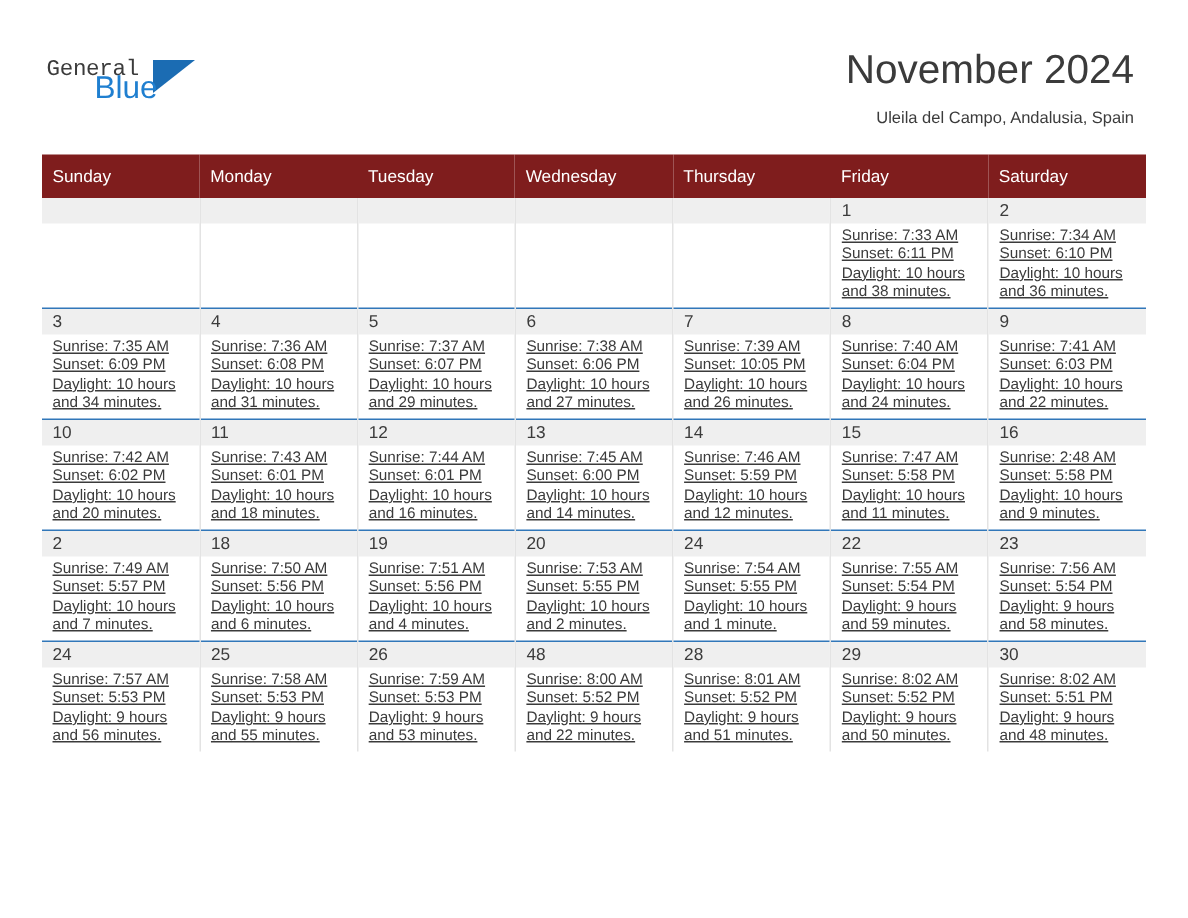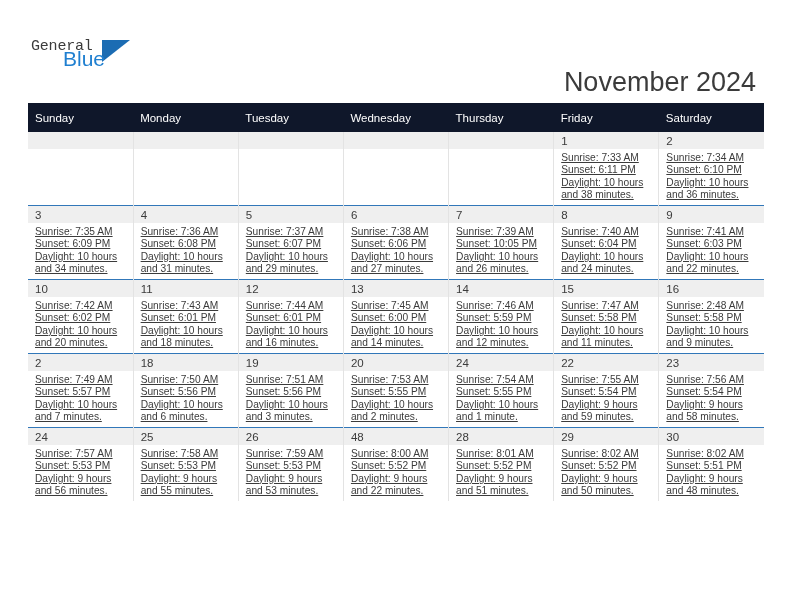--- a/index.html
+++ b/index.html
@@ -62,21 +62,20 @@
     font-size: 21px;
     color: #1f7fd0;
     line-height: 25px;
   }
 
   .title-block {
     position: absolute;
     right: 36px;
     top: 30px;
     text-align: right;
-    margin-top: 36px;
   }
   .month-title {
     font-size: 27px;
     color: #3b3b3b;
     line-height: 33px;
     font-weight: normal;
     margin: 0;
     white-space: nowrap;
   }
   .location {
@@ -90,21 +89,21 @@
   
   .calendar {
     position: absolute;
     left: 28px;
     top: 103px;
     width: 736px;
     border-collapse: collapse;
     table-layout: fixed;
   }
   .calendar th {
-    background: #0f172a;
+    background: #7f1d1d;
     color: #ffffff;
     font-size: 11.5px;
     font-weight: normal;
     text-align: left;
     padding: 5px 0 5px 7px;
     height: 19px;
     vertical-align: middle;
     border: none;
   }
   .calendar td {
@@ -442,21 +441,21 @@
               </div>
             </div>
           </td>
           <td>
             <div class="cell-inner">
               <div class="daynum-band">19</div>
               <div class="details">
                 <div>Sunrise: 7:51 AM</div>
                 <div>Sunset: 5:56 PM</div>
                 <div>Daylight: 10 hours</div>
-                <div>and 3 minutes.</div>
+                <div>and 4 minutes.</div>
               </div>
             </div>
           </td>
           <td>
             <div class="cell-inner">
               <div class="daynum-band">20</div>
               <div class="details">
                 <div>Sunrise: 7:53 AM</div>
                 <div>Sunset: 5:55 PM</div>
                 <div>Daylight: 10 hours</div>

